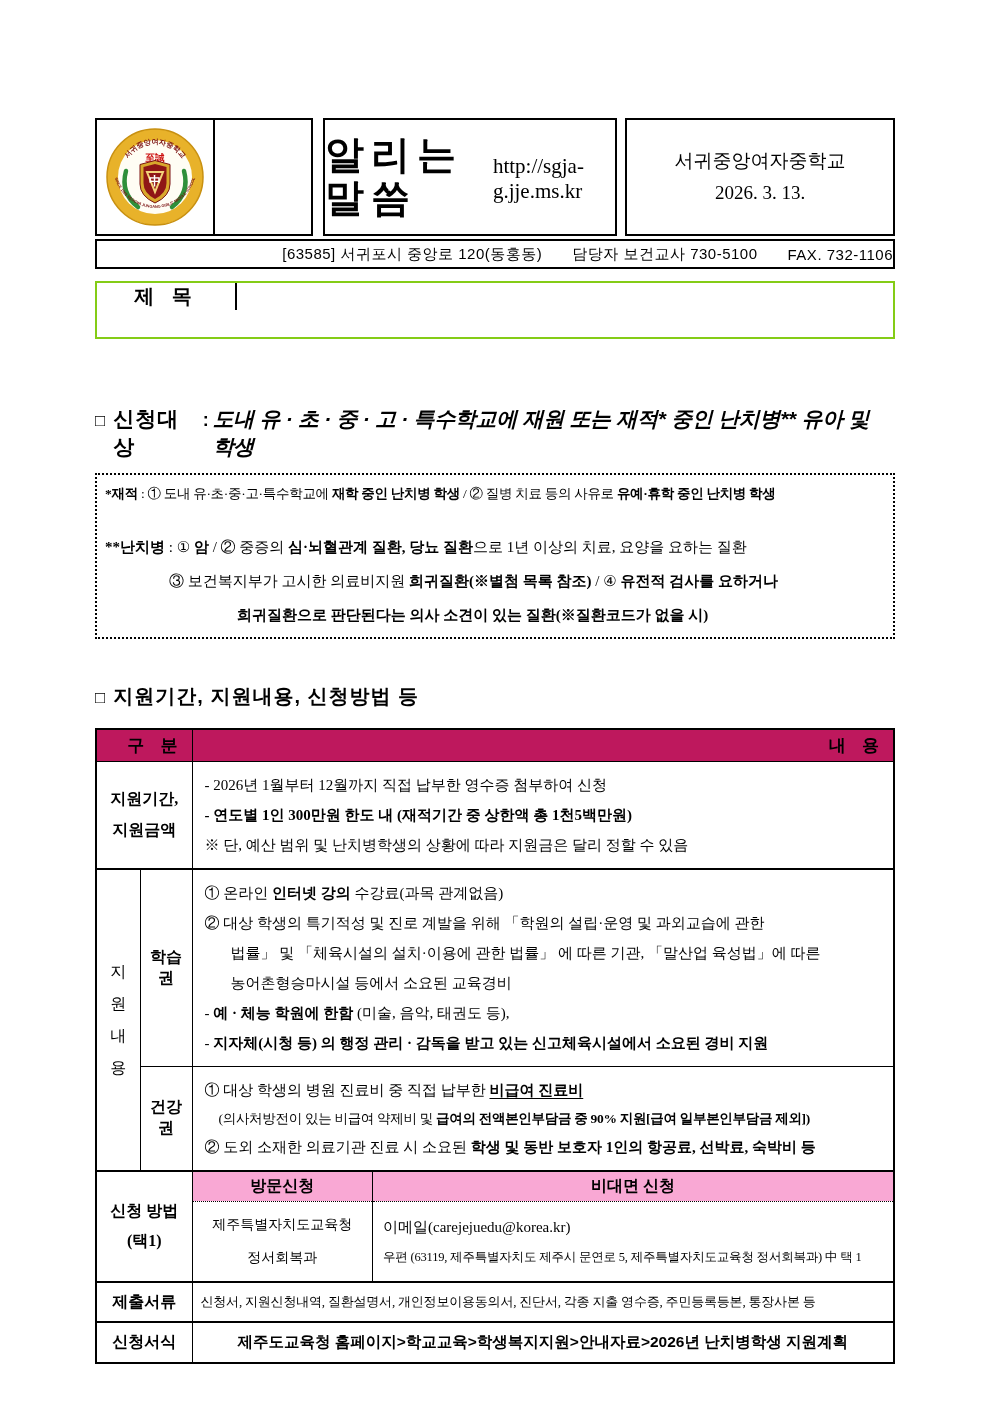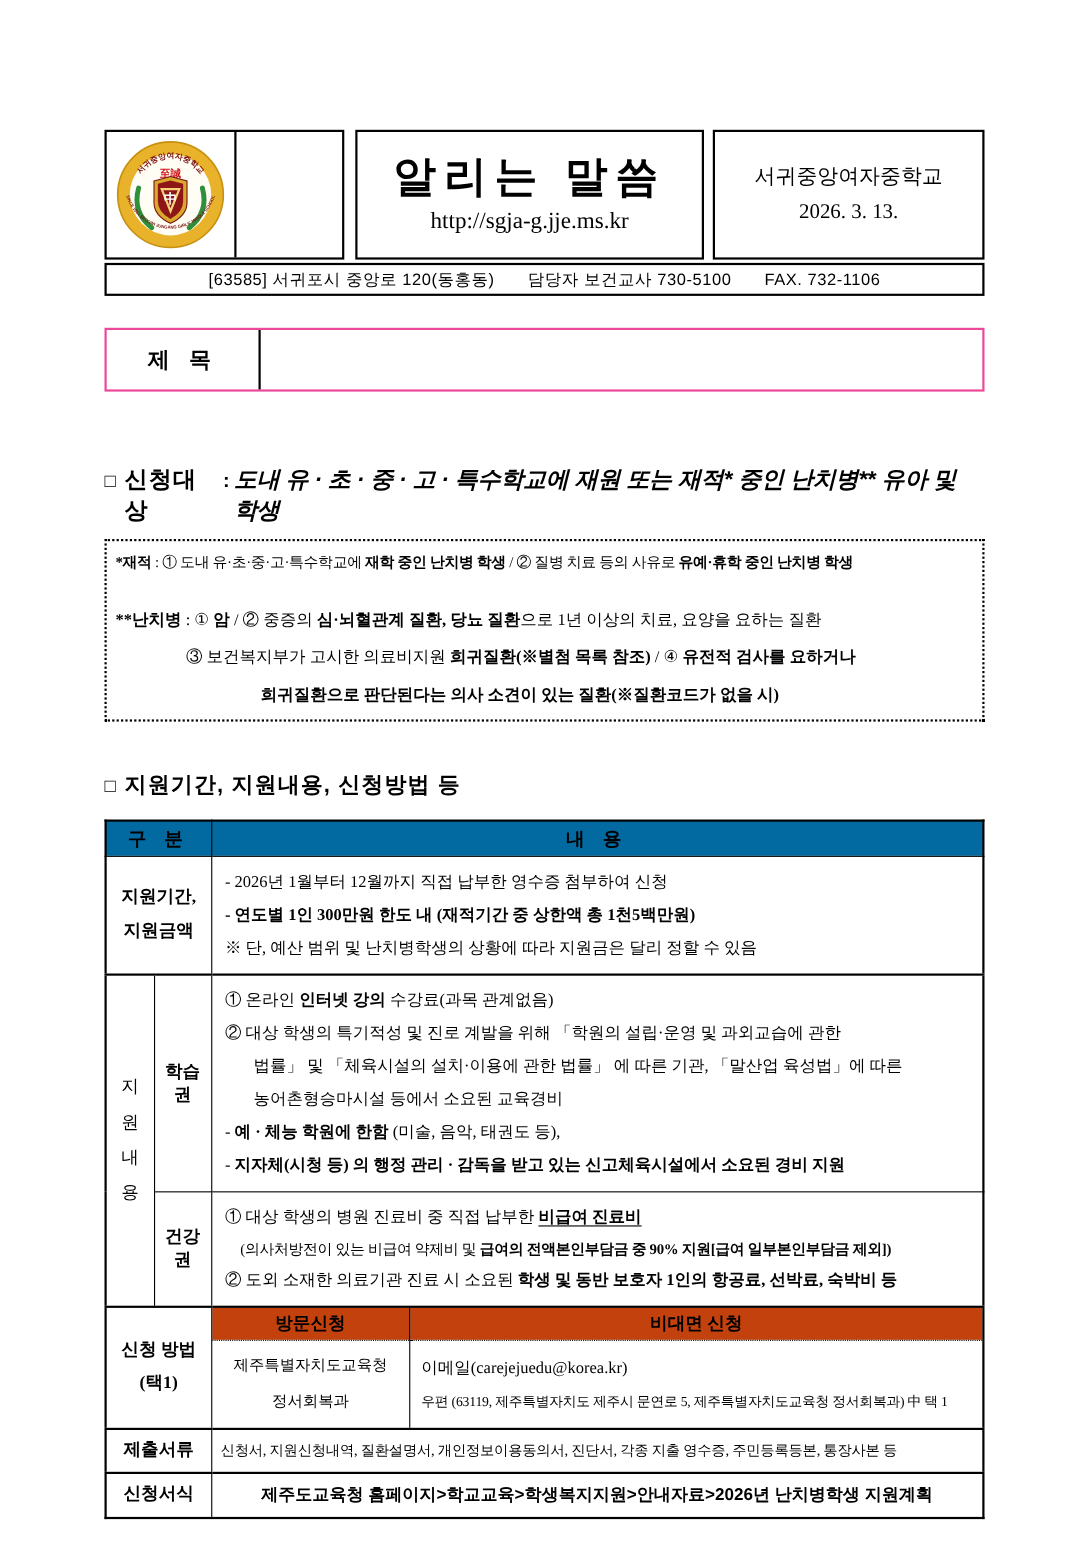--- a/index.html
+++ b/index.html
@@ -11,28 +11,28 @@
   .bu { font-weight:bold; text-decoration:underline; text-underline-offset:3px; }
 
   
   .hdr-top { display:flex; height:118px; }
   .box-a { width:218px; border:2px solid #000; display:flex; }
   .logo-cell { width:118px; border-right:2px solid #000; display:flex; align-items:center; justify-content:center; }
   .motto-col { flex:1; display:flex; flex-direction:column; }
   .motto-top { height:38px; border-bottom:2px solid #000; display:flex; align-items:center; justify-content:center; font-size:19px; letter-spacing:4px; }
   .motto-bot { flex:1; display:flex; flex-direction:column; align-items:center; justify-content:center; font-weight:bold; font-size:21px; line-height:1.25; }
   .gap10 { width:10px; } .gap8 { width:8px; }
-  .box-b { width:317px; border:2px solid #000; display:flex; flex-direction:column; align-items:center; justify-content:center; }
+  .box-b { width:294px; border:2px solid #000; display:flex; align-items:center; justify-content:center; }
   .doc-title { font-size:39px; font-weight:bold; letter-spacing:7px; line-height:1.1; }
   .doc-url { font-size:21px; font-family:"Liberation Serif", serif; margin-top:4px; }
   .box-c { flex:1; border:2px solid #000; display:flex; flex-direction:column; align-items:center; justify-content:center; font-size:19px; font-family:"Liberation Serif", serif; line-height:1.7; }
-  .hdr-addr { margin-top:3px; border:2px solid #000; height:30px; display:flex; align-items:center; justify-content:center; gap:30px; font-size:15px; letter-spacing:0.5px; }
-
-  
-  .title-row { margin-top:29px; border:2px solid #ec4899; height:58px; display:flex; }
+  .hdr-addr { margin-top:3px; border:2px solid #000; height:30px; display:flex; align-items:center; justify-content:flex-end; gap:30px; font-size:15px; letter-spacing:0.5px; }
+
+  
+  .title-row { margin-top:12px; border:2px solid #84cc16; height:58px; display:flex;flex-direction:column; }
   .title-label { width:140px; border-right:2px solid #000; display:flex; align-items:center; justify-content:center; font-size:20px; font-weight:bold; letter-spacing:6px; }
   .title-value { flex:1; display:flex; align-items:center; justify-content:center; font-size:22px; font-weight:bold; letter-spacing:1px; }
 
   
   .sec1 { margin-top:66px; }
   .sec-head { display:flex; align-items:baseline; font-weight:bold; }
   .sec-bullet { font-size:17px; margin-right:8px; }
   .sec-title { font-size:21px; letter-spacing:1px; }
   .sec-colon { font-size:18px; margin:0 4px; }
   .sec-desc { font-size:21px; letter-spacing:-0.3px;font-style:italic; }
@@ -47,33 +47,33 @@
   .ast-note { margin-top:8px; font-size:14px; letter-spacing:-0.2px; line-height:1.6; }
   .ast-note .l2 { padding-left:24px; margin-top:6px; }
 
   .sec2 { margin-top:44px; }
   .sec2 .sec-title { font-size:20px; }
 
   
   table.main { margin-top:18px; width:100%; border-collapse:collapse; border:2px solid #000; font-family:"Liberation Serif", serif; font-size:15px; }
   table.main td { border:1px solid #000; vertical-align:middle; padding:4px 8px; }
   table.main td.tt { border-top:2px solid #000; }
-  .th-cell { background:#0369a1; text-align:center; font-weight:bold; font-size:17px; letter-spacing:6px; height:32px; font-family:"Liberation Serif", serif; }
+  .th-cell { background:#be185d; text-align:right; font-weight:bold; font-size:17px; letter-spacing:6px; height:32px; font-family:"Liberation Serif", serif; }
   .lbl { text-align:center; font-weight:bold; font-size:16px; line-height:1.9; }
   .cell-body { padding:8px 12px !important; line-height:2.0; }
   .cell-body .ind { padding-left:26px; }
   .cell-body .sq { font-size:13.5px; letter-spacing:-0.3px; white-space:nowrap; }
   .sub-lbl { width:52px; text-align:center; font-weight:bold; font-size:16px; }
   .grp-lbl { width:44px; text-align:center; font-weight:normal; font-size:16px; line-height:2; }
 
   
   td.method-wrap { padding:0 !important; }
   table.nt { width:100%; border-collapse:collapse; }
   table.nt td { border:none; }
-  .nt .mh { background:#c2410c; text-align:center; font-weight:bold; font-size:16px; height:27px; border-bottom:1px dotted #000; }
+  .nt .mh { background:#f9a8d4; text-align:center; font-weight:bold; font-size:16px; height:27px; border-bottom:1px dotted #000; }
   .nt .mh.visit { width:180px; border-right:1px solid #000; }
   .nt .mc-visit { width:180px; border-right:1px solid #000; text-align:center; font-size:14px; line-height:2.4; padding:6px 4px; }
   .nt .mc-remote { padding:6px 10px; line-height:2.1; }
   .nt .mc-remote .r1 { font-size:15px; }
   .nt .mc-remote .r2 { font-size:12.5px; white-space:nowrap; letter-spacing:-0.2px; }
 
   .docs-cell { font-size:13px; white-space:nowrap; letter-spacing:-0.2px; }
   .form-cell { text-align:center; font-weight:bold; font-size:15.5px; font-family:"Liberation Sans", sans-serif; }
 </style>
 </head>

